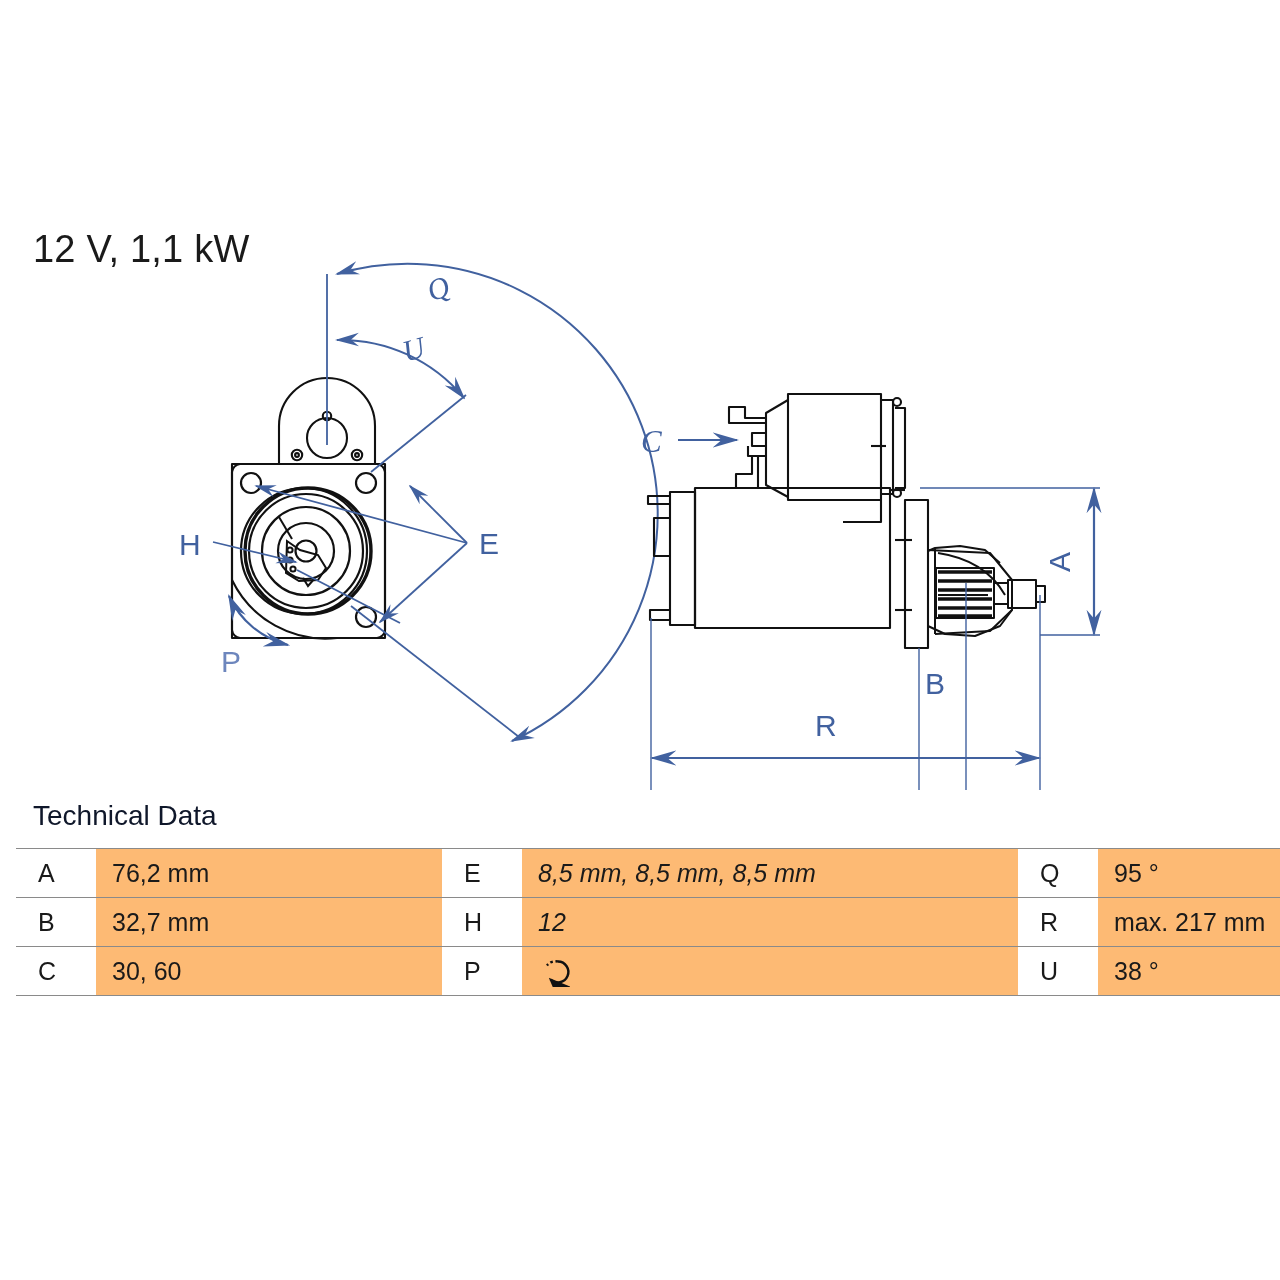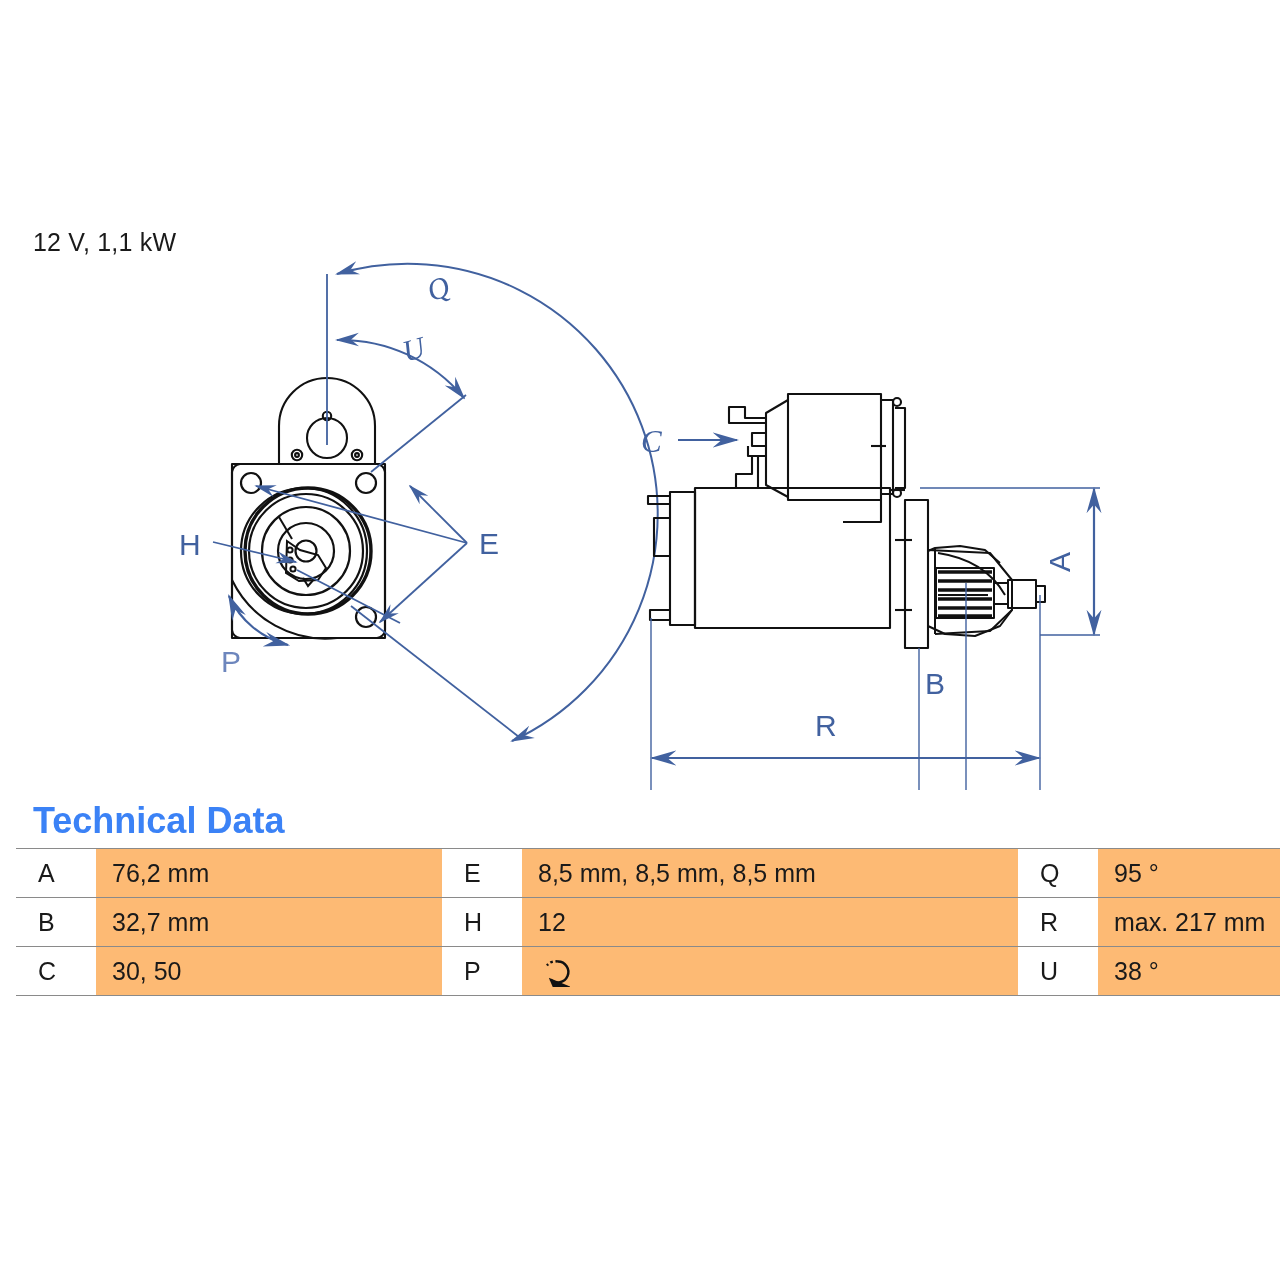--- a/index.html
+++ b/index.html
@@ -20,21 +20,21 @@
     position: relative;
     width: 1280px;
     height: 1280px;
   }
 
   
   .spec-title {
     position: absolute;
     left: 33px;
     top: 228px;
-    font-size: 25px;
+    font-size: 38px;
     font-weight: 400;
     letter-spacing: 0.2px;
     color: #1a1a1a;
     white-space: nowrap;
   }
 
   
   .drawing-area {
     position: absolute;
     left: 0;
@@ -44,23 +44,23 @@
   }
   .drawing-area svg {
     display: block;
   }
 
   
   .tech-heading {
     position: absolute;
     left: 33px;
     top: 800px;
-    font-size: 36px;
-    font-weight: bold;
-    color: #3b82f6;
+    font-size: 28px;
+    font-weight: normal;
+    color: #0f172a;
     white-space: nowrap;
   }
 
   .tech-table {
     position: absolute;
     left: 16px;
     top: 848px;
     width: 1248px;
     border-collapse: collapse;
     table-layout: fixed;
@@ -83,21 +83,21 @@
     width: 58px;
   }
   td.val-cell {
     background: #fdba74;
     text-align: left;
     padding-left: 16px;
   }
   .col-a-key { width: 58px; }
   .col-a-val { width: 330px; }
   .col-b-key { width: 50px; }
-  .col-b-val { width: 480px; }
+  .col-b-val { width: 480px; font-style: italic; }
   .col-c-key { width: 50px; }
   .col-c-val { width: 280px; }
 
   
   .rot-icon {
     display: inline-block;
     width: 34px;
     height: 32px;
     vertical-align: middle;
   }
@@ -318,21 +318,21 @@
       <tr>
         <td class="key-cell col-a-key">B</td>
         <td class="val-cell col-a-val">32,7 mm</td>
         <td class="key-cell col-b-key">H</td>
         <td class="val-cell col-b-val">12</td>
         <td class="key-cell col-c-key">R</td>
         <td class="val-cell col-c-val">max. 217 mm</td>
       </tr>
       <tr>
         <td class="key-cell col-a-key">C</td>
-        <td class="val-cell col-a-val">30, 50</td>
+        <td class="val-cell col-a-val">30, 60</td>
         <td class="key-cell col-b-key">P</td>
         <td class="val-cell col-b-val">
           <span class="rot-icon">
             <svg width="34" height="32" viewBox="0 0 34 32" xmlns="http://www.w3.org/2000/svg">
               <defs>
                 <marker id="rotArr" markerWidth="9" markerHeight="8" refX="8" refY="4" orient="auto">
                   <path d="M0,0.3 L9,4 L0,7.7 Z" fill="#111111"></path>
                 </marker>
               </defs>
 

